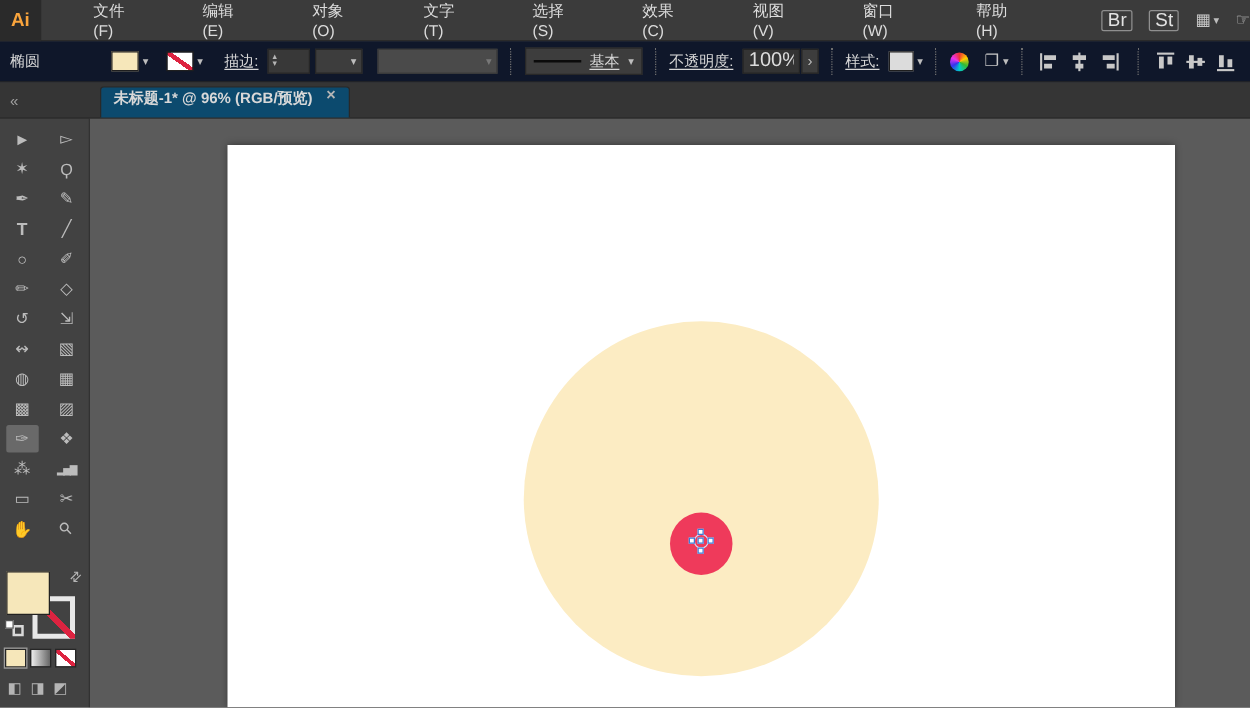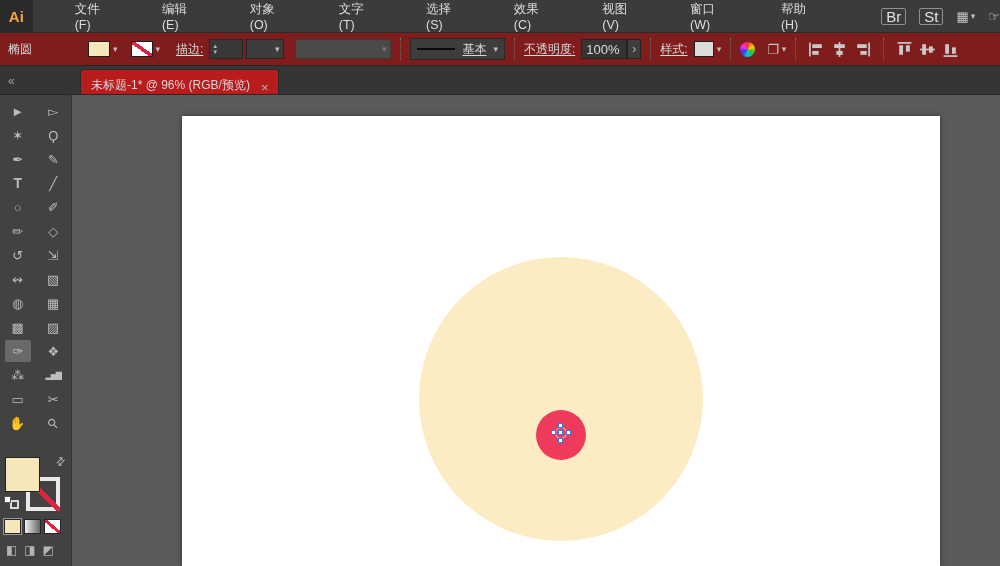--- a/index.html
+++ b/index.html
@@ -9,46 +9,46 @@
   
   .menubar { height:33px; background:#3b3b3b; border-bottom:1px solid #2a2a2a; display:flex; align-items:center;gap:32px; }
   .logo { width:38px; height:33px; background:#2a2a2a; color:#f9a43c; font-weight:bold; font-size:15px; display:flex; align-items:center; justify-content:center; }
   .menu-item { padding:18px 10px; font-size:12.5px; color:#dcdcdc; height:100%; display:flex; align-items:center; cursor:default; }
   .appbar { display:flex; align-items:center; margin-left:22px; gap:13px; }
   .appbar-btn { border:1px solid #8f8f8f; color:#e2e2e2; font-size:15px; padding:1px 4px; border-radius:2px; background:transparent; line-height:13px; }
   .appbar-ico { color:#c6c6c6; font-size:13px; display:flex; align-items:center; gap:2px; }
   .caret { color:#bdbdbd; font-size:9px; line-height:9px; }
 
   
-  .controlbar { height:33px; background:#7f1d1d; border-bottom:1px solid #272727; display:flex; align-items:center; padding:0 8px; }
+  .controlbar { height:33px; background:#0f172a; border-bottom:1px solid #272727; display:flex; align-items:center; padding:0 8px;justify-content:space-between; }
   .cb-label { font-size:12px; color:#d8d8d8; white-space:nowrap; }
   .cb-link { text-decoration:underline; text-underline-offset:2px; }
   .well { display:flex; align-items:center; gap:3px; }
   .sw { width:22px; height:16px; border:1px solid #1f1f1f; }
   .none-swatch { background:linear-gradient(to top right,#fff 42%,#dd2340 42%,#dd2340 58%,#fff 58%); }
   .stepper { width:34px; height:20px; background:#383838; border:1px solid #262626; display:flex; flex-direction:column; justify-content:center; padding-left:3px; }
   .stepper span { font-size:7px; line-height:6px; color:#b5b5b5; }
   .dd { height:20px; background:#3d3d3d; border:1px solid #262626; display:flex; align-items:center; justify-content:flex-end; padding:0 4px; }
   .dd-small { width:38px; }
   .dd-disabled { width:96px; background:#4a4a4a; border-color:#3a3a3a; }
   .dd-disabled .caret { color:#777; }
   .vdiv { width:0; height:22px; border-left:1px dotted #6e6e6e; margin:0 9px; }
   .stroke-style { display:flex; align-items:center; height:22px; border:1px solid #282828; background:#3d3d3d; padding:0 6px; gap:7px; }
   .stroke-line { width:38px; height:2px; background:#0b0b0b; }
-  .opacity-input { width:46px; height:20px; background:#343434; border:1px solid #242424; color:#ddd; font-size:13px; padding:0 4px; font-family:inherit; }
+  .opacity-input { width:46px; height:20px; background:#343434; border:1px solid #242424; color:#ddd; font-size:16px; padding:0 4px; font-family:inherit; }
   .chev { width:14px; height:20px; border:1px solid #242424; background:#3d3d3d; color:#bbb; display:flex; align-items:center; justify-content:center; font-size:12px; }
   .style-swatch { width:20px; height:16px; background:#dcdcdc; border:1px solid #1f1f1f; }
   .recolor { width:15px; height:15px; border-radius:50%; background:conic-gradient(#e33,#fc0,#3b3,#0cc,#33e,#e3e,#e33); }
   .docicon { color:#c5c5c5; font-size:13px; }
   .align-svg { width:17px; height:17px; fill:#c8c8c8; margin:0 3px; flex:none; }
 
   
   .tabbar { height:29px; background:#353535; border-bottom:1px solid #272727; display:flex; align-items:flex-end; }
   .collapse { width:72px; color:#9f9f9f; font-size:12px; padding:0 0 6px 8px; }
-  .tab { height:25px; background:#b91c1c; border:1px solid #292929; border-bottom:none; border-radius:3px 3px 0 0; display:flex; align-items:flex-end; padding:0 10px; font-size:12px; color:#d8d8d8; margin-left:8px; }
+  .tab { height:25px; background:#0c4a6e; border:1px solid #292929; border-bottom:none; border-radius:3px 3px 0 0; display:flex; align-items:flex-start; padding:0 10px; font-size:12px; color:#d8d8d8; margin-left:8px;font-weight:bold; }
   .tab-close { margin-left:11px; color:#b5b5b5; font-size:13px; line-height:12px; }
 
   
   .main { display:flex; height:471px; }
   .toolpanel { width:72px; background:#424242; border-right:1px solid #323232; position:relative; flex:none; }
   .tools { display:grid; grid-template-columns:1fr 1fr; padding-top:4px; }
   .tool { height:24px; display:flex; align-items:center; justify-content:center; font-size:13px; color:#bcbcbc; }
   .tool.selected { background:#696969; border-radius:2px; margin:1px 5px; height:22px; }
   .tool .bold { font-weight:bold; font-size:14px; }
   .tool .bars { font-size:8px; letter-spacing:-1px; }

